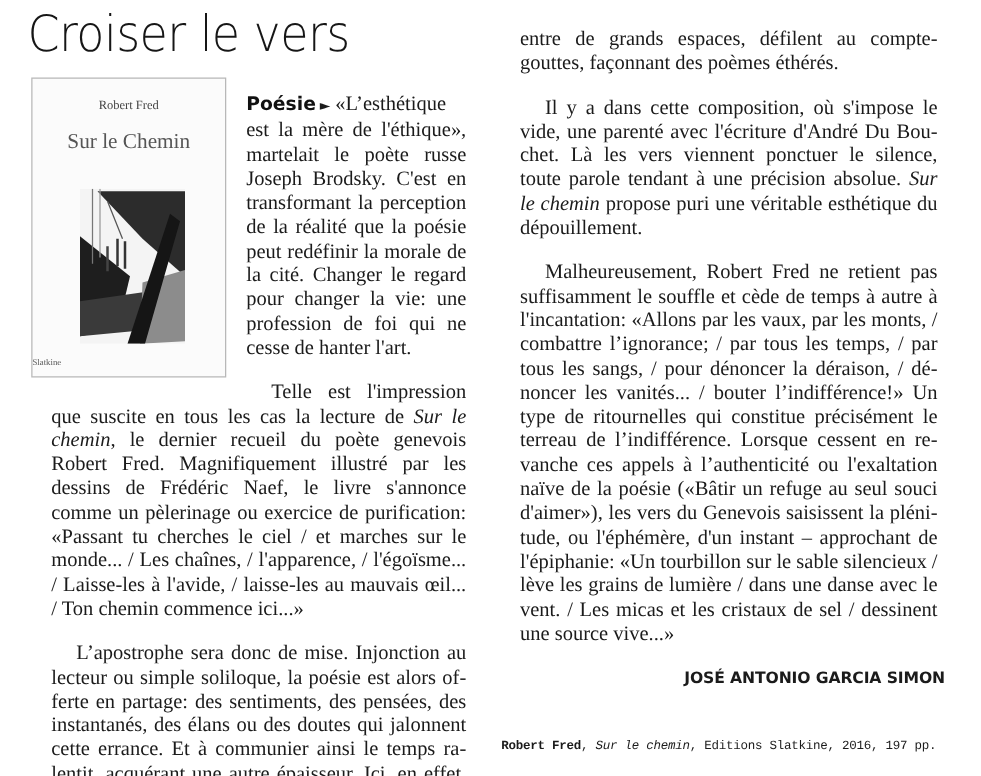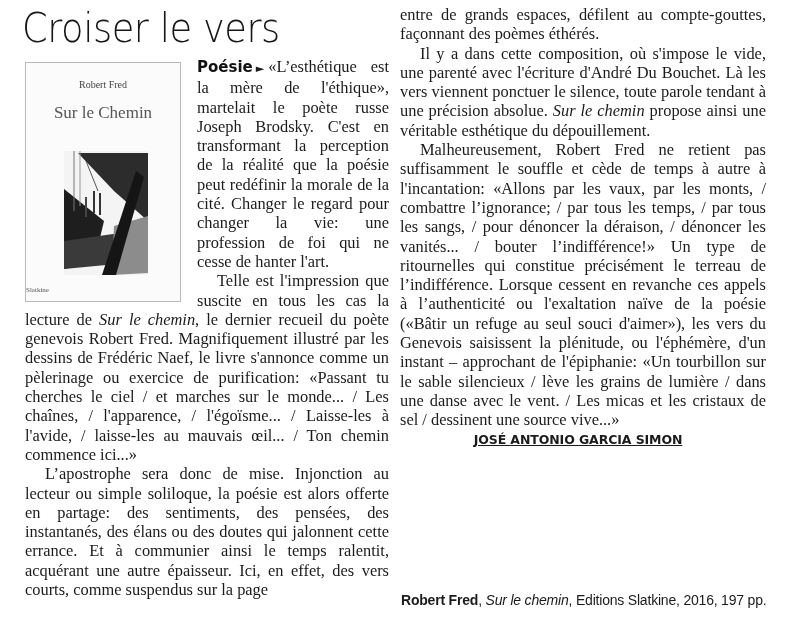--- a/index.html
+++ b/index.html
@@ -33,39 +33,39 @@
       font-family: "Liberation Serif", serif; font-size: 7px; color: #555;
     }
     .col {
       position: absolute; top: 0;
       font-family: "Liberation Serif", serif;
       font-size: 16.4px; line-height: 19.3px; text-align: justify;
       hyphens: manual;
     }
     .col-left { left: 25px; width: 364px; top: 57px; }
     .col-right { left: 400px; width: 366px; top: 5px; }
-    .col p { margin: 0; }
+    .col p { margin: 16px; }
     .col p.indent { text-indent: 20px; }
     .float-spacer { float: left; width: 172px; height: 250px; }
     .kicker {
       font-family: "DejaVu Sans", "Liberation Sans", sans-serif;
       font-weight: bold; font-size: 15px; color: #111;
     }
     .arrow { font-family: "DejaVu Sans", sans-serif; font-size: 11px; margin: 0 4px 0 3px; }
     em { font-style: italic; }
     .signature {
-      text-align: center; margin-top: 0;
+      text-align: right; margin-top: 0;
       font-family: "DejaVu Sans", "Liberation Sans", sans-serif;
       font-weight: bold; font-size: 12.5px; letter-spacing: -0.1px;
-      line-height: 20px; padding-right: 10px; text-decoration: underline;
+      line-height: 20px; padding-right: 10px;
     }
     .reference {
       position: absolute; left: 401px; top: 592px;
-      font-family: Liberation Sans, sans-serif;
-      font-size: 14px; letter-spacing: -0.2px; color: #1b1b1b;
+      font-family: Liberation Mono, monospace;
+      font-size: 10px; letter-spacing: -0.2px; color: #1b1b1b;
     }
     .reference b { font-weight: bold; }
   </style>
 </head>
 <body>
 
 <h1 class="headline">Croiser le vers</h1>
 
 <div class="cover">
   <div class="c-author">Robert Fred</div>
@@ -89,18 +89,18 @@
 
 <div class="col col-left">
   <div class="float-spacer"></div>
   <p><span class="kicker">Poésie</span><span class="arrow">►</span><span>«L’esthétique est la mère de l'éthique», martelait le poète russe Joseph Brodsky. C'est en transformant la percep­tion de la réalité que la poésie peut redéfinir la morale de la cité. Changer le regard pour changer la vie: une profession de foi qui ne cesse de hanter l'art.</span></p>
   <p class="indent"><span>Telle est l'impression que suscite en tous les cas la lecture de </span><em>Sur le chemin</em><span>, le dernier recueil du poète genevois Robert Fred. Magnifiquement illus­tré par les dessins de Frédéric Naef, le livre s'an­nonce comme un pèlerinage ou exercice de puri­fication: «Passant tu cherches le ciel / et marches sur le monde... / Les chaînes, / l'apparence, / l'égoïsme... / Laisse-les à l'avide, / laisse-les au mauvais œil... / Ton chemin commence ici...»</span></p>
   <p class="indent">L’apostrophe sera donc de mise. Injonction au lecteur ou simple soliloque, la poésie est alors of­ferte en partage: des sentiments, des pensées, des instantanés, des élans ou des doutes qui jalonnent cette errance. Et à communier ainsi le temps ra­lentit, acquérant une autre épaisseur. Ici, en effet, des vers courts, comme suspendus sur la page</p>
 </div>
 
 <div class="col col-right">
   <p>entre de grands espaces, défilent au compte-gouttes, façonnant des poèmes éthérés.</p>
-  <p class="indent"><span>Il y a dans cette composition, où s'impose le vide, une parenté avec l'écriture d'André Du Bou­chet. Là les vers viennent ponctuer le silence, toute parole tendant à une précision absolue. </span><em>Sur le chemin</em><span> propose ainsi une véritable esthétique du dépouillement.</span></p>
+  <p class="indent"><span>Il y a dans cette composition, où s'impose le vide, une parenté avec l'écriture d'André Du Bou­chet. Là les vers viennent ponctuer le silence, toute parole tendant à une précision absolue. </span><em>Sur le chemin</em><span> propose puri une véritable esthétique du dépouillement.</span></p>
   <p class="indent">Malheureusement, Robert Fred ne retient pas suffisamment le souffle et cède de temps à autre à l'incantation: «Allons par les vaux, par les monts, / combattre l’ignorance; / par tous les temps, / par tous les sangs, / pour dénoncer la déraison, / dé­noncer les vanités... / bouter l’indifférence!» Un type de ritournelles qui constitue précisément le terreau de l’indifférence. Lorsque cessent en re­vanche ces appels à l’authenticité ou l'exaltation naïve de la poésie («Bâtir un refuge au seul souci d'aimer»), les vers du Genevois saisissent la pléni­tude, ou l'éphémère, d'un instant – approchant de l'épiphanie: «Un tourbillon sur le sable silencieux / lève les grains de lumière / dans une danse avec le vent. / Les micas et les cristaux de sel / dessinent une source vive...»</p>
   <div class="signature">JOSÉ ANTONIO GARCIA SIMON</div>
 </div>
 
 <div class="reference"><b>Robert Fred</b><span>, </span><em>Sur le chemin</em><span>, Editions Slatkine, 2016, 197 pp.</span></div>
 
 </body></html>

